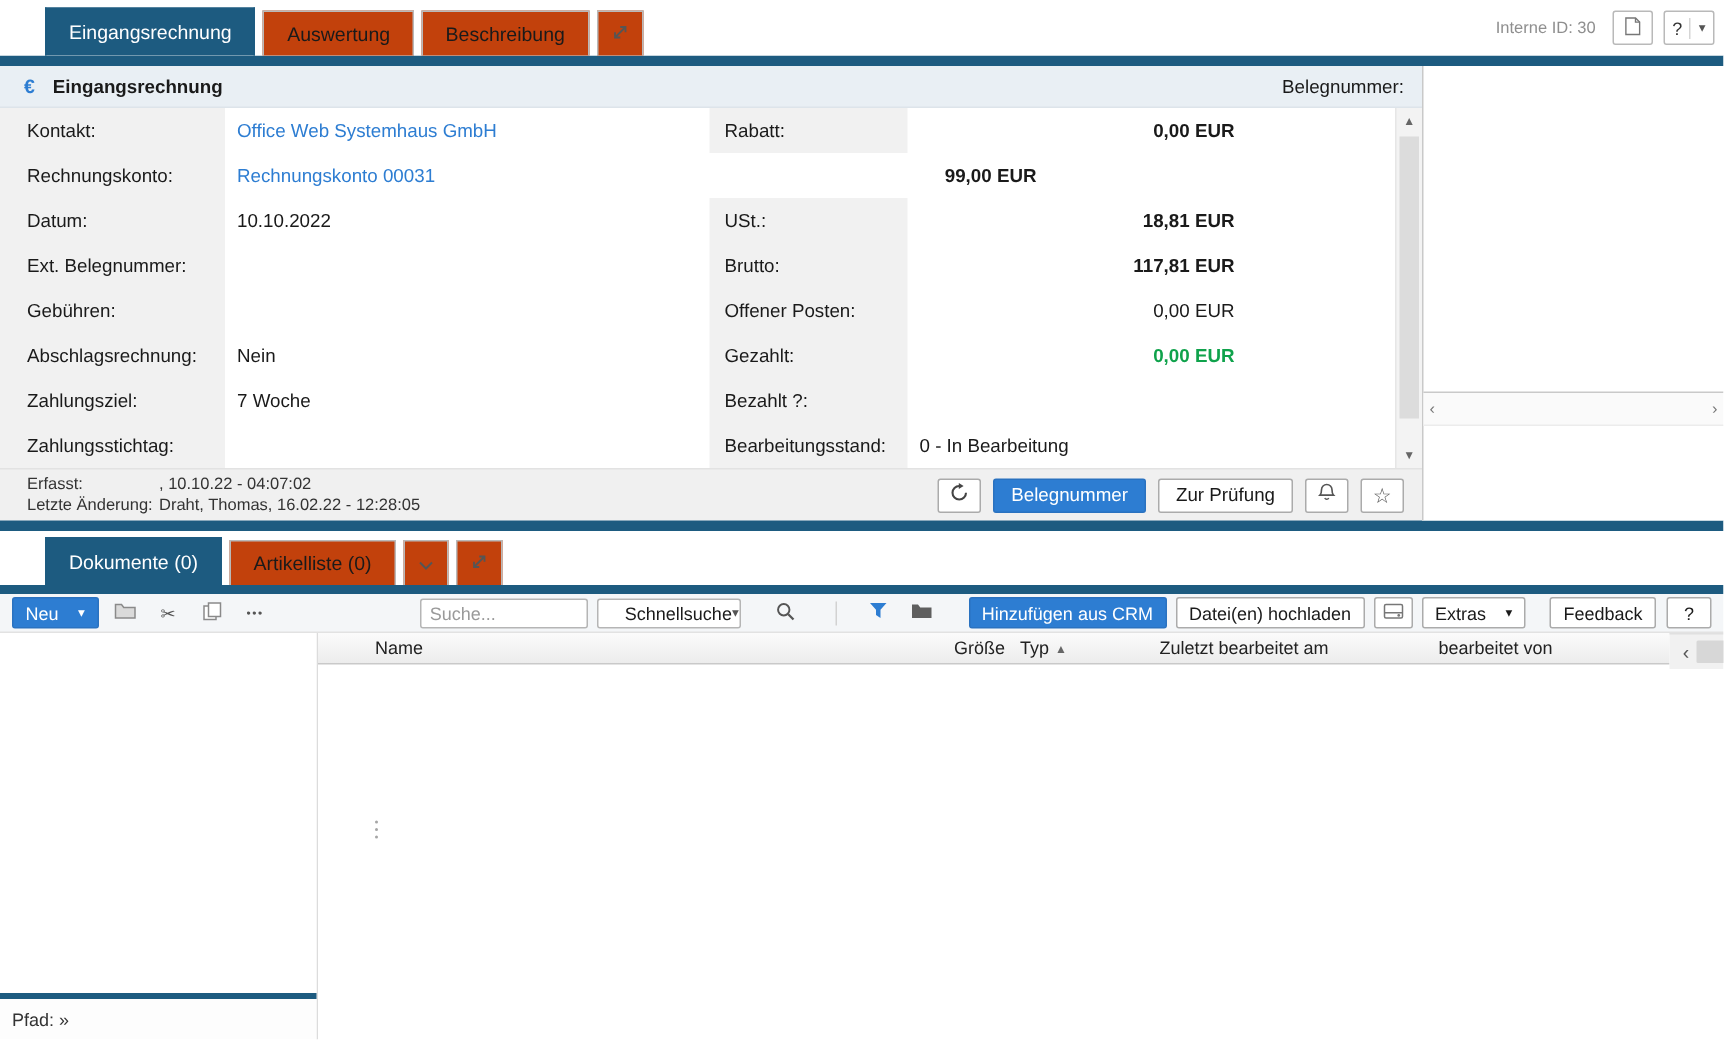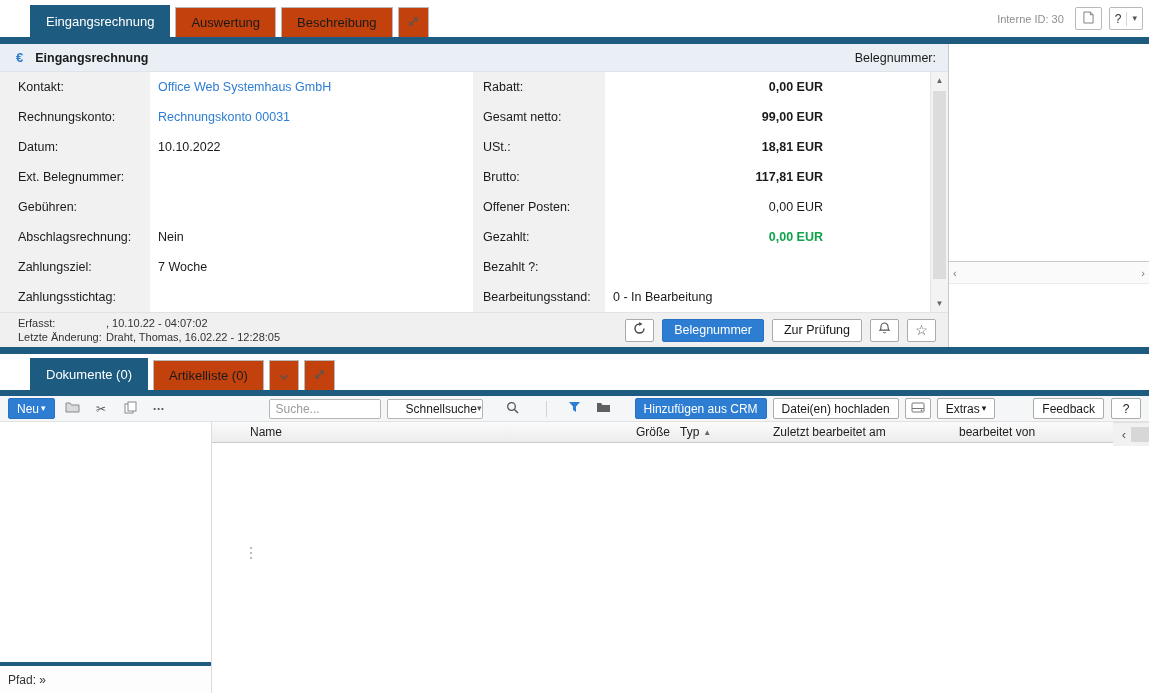--- a/index.html
+++ b/index.html
@@ -75,21 +75,21 @@
                padding: 0 4px; color: #777; font-size: 11px; background: #fafafa; border-bottom: 1px solid #ececec; }
   .rp-scroll span { cursor: pointer; }
 
   
   .toolbar { height: 26px; background: #f4f6f8; border-bottom: 1px solid #e2e2e2;
              display: flex; align-items: center; padding: 0 8px; gap: 6px; }
   .tb-icon { width: 23px; height: 20px; display: flex; align-items: center; justify-content: center;
              color: #555; font-size: 12px; cursor: pointer; }
   .tb-sep { width: 1px; height: 16px; background: #d2d2d2; }
   .smallbtn { height: 21px; border: 1px solid #ababab; background: #fff; border-radius: 2px;
-              font-size: 12px; padding: 0 8px; display: flex; align-items: center; gap: 2px; cursor: pointer; }
+              font-size: 12px; padding: 0 8px; display: flex; align-items: center; gap: 13px; cursor: pointer; }
   .smallbtn.primary { background: #2d7dd2; border-color: #2a72c0; color: #fff; }
   .smallbtn .dd-arrow { color: inherit; }
   .search-input { width: 112px; height: 20px; border: 1px solid #b5b5b5; border-radius: 2px;
                   font-size: 12px; padding: 0 6px; font-family: inherit; color: #333; margin-left: 92px; }
   .search-input::placeholder { color: #9a9a9a; }
   .dropdown { width: 96px; height: 20px; border: 1px solid #b5b5b5; border-radius: 2px; background: #fff;
               display: flex; align-items: center; justify-content: space-between; padding: 0 18px; font-size: 12px; cursor: pointer; }
   .tb-right { margin-left: auto; display: flex; align-items: flex-end; gap: 7px; }
 
   
@@ -170,21 +170,20 @@
               <span class="link">Office Web Systemhaus GmbH</span>
             </div>
           <div class="fr-label">Rabatt:</div>
           <div class="fr-value bold">0,00 EUR</div>
         </div>
         <div class="frow">
           <div class="fl-label">Rechnungskonto:</div>
           <div class="fl-value">
               <span class="link">Rechnungskonto 00031</span>
             </div>
-          <div class="fr-label">Gesamt netto:</div>
           <div class="fr-value bold">99,00 EUR</div>
         </div>
         <div class="frow">
           <div class="fl-label">Datum:</div>
           <div class="fl-value">10.10.2022</div>
           <div class="fr-label">USt.:</div>
           <div class="fr-value bold">18,81 EUR</div>
         </div>
         <div class="frow">
           <div class="fl-label">Ext. Belegnummer:</div>

